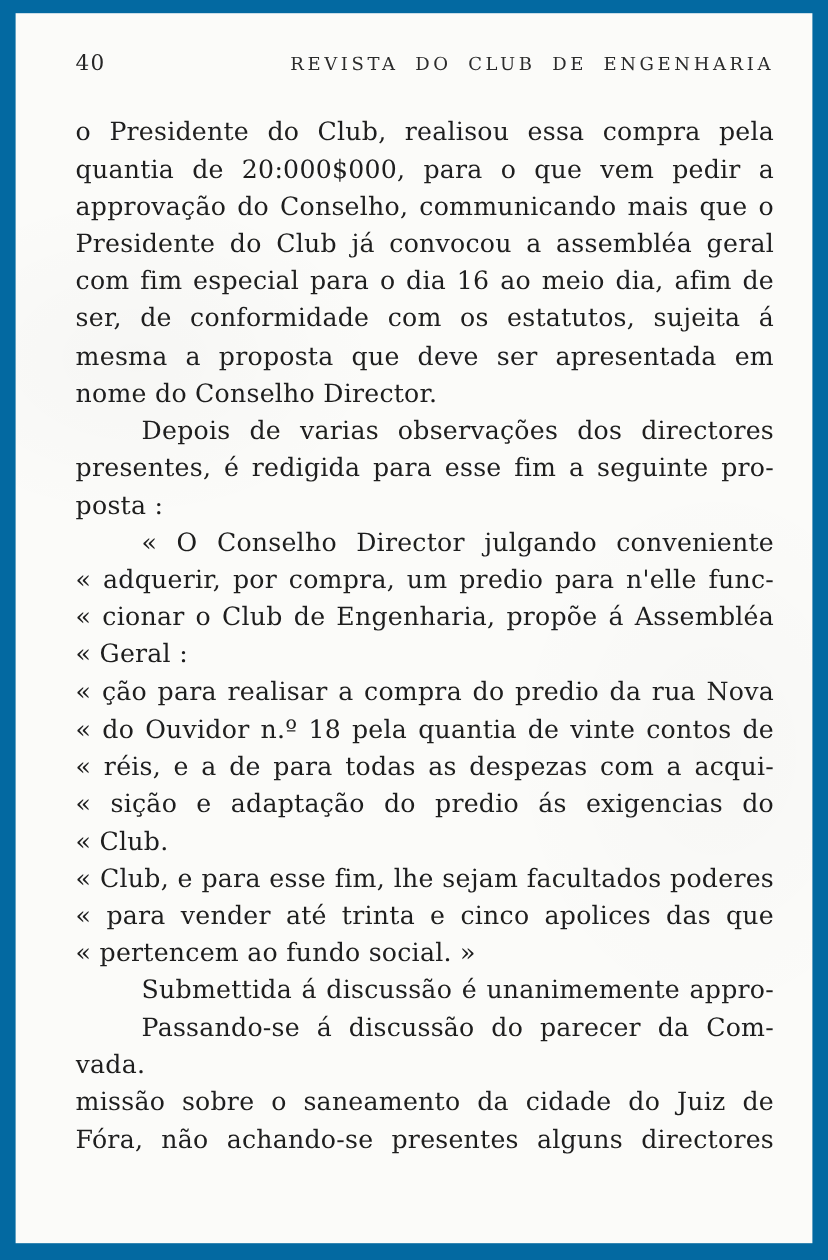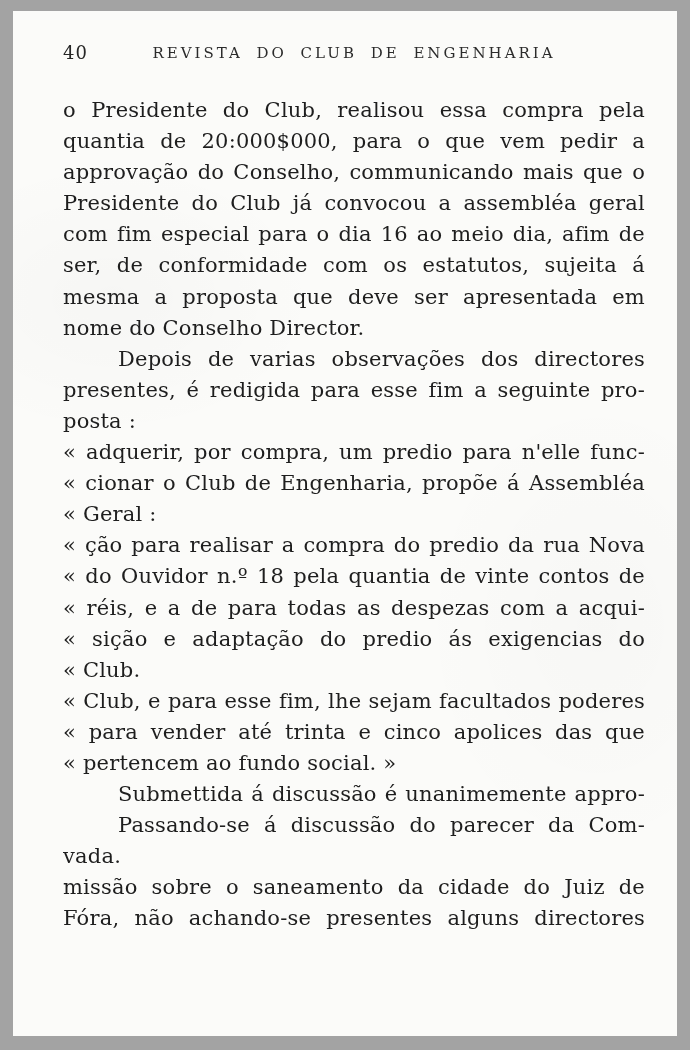--- a/index.html
+++ b/index.html
@@ -11,21 +11,21 @@
     height: 1050px;
     background: #0b0b0b;
     overflow: hidden;
     position: relative;
     font-family: "DejaVu Serif", "Liberation Serif", serif;
   }
   .scan-frame {
     position: absolute;
     left: 0; top: 0;
     width: 690px; height: 1050px;
-    background: #a3a3a3;
+    background: #0369a1;
   }
   .page {
     position: absolute;
     left: 13px;
     top: 11px;
     width: 664px;
     height: 1025px;
     background:
       radial-gradient(ellipse 300px 200px at 15% 28%, rgba(0,0,0,0.02), rgba(0,0,0,0) 70%),
       radial-gradient(ellipse 260px 340px at 88% 60%, rgba(0,0,0,0.015), rgba(0,0,0,0) 70%),
@@ -41,21 +41,21 @@
   }
   .page-number {
     position: absolute;
     left: 0;
     top: 0;
     font-size: 18px;
     letter-spacing: 1px;
     color: #262626;
   }
   .journal-title {
-    text-align: center;
+    text-align: right;
     font-size: 15px;
     letter-spacing: 3px;
     word-spacing: 6px;
     color: #2b2b2b;
     padding-top: 2px;
   }
   .text-block {
     margin-top: 29px;
   }
   .line {
@@ -89,20 +89,21 @@
         <div class="line">quantia de 20:000$000, para o que vem pedir a</div>
         <div class="line">approvação do Conselho, communicando mais que o</div>
         <div class="line">Presidente do Club já convocou a assembléa geral</div>
         <div class="line">com fim especial para o dia 16 ao meio dia, afim de</div>
         <div class="line">ser, de conformidade com os estatutos, sujeita á</div>
         <div class="line">mesma a proposta que deve ser apresentada em</div>
         <div class="line no-just">nome do Conselho Director.</div>
         <div class="line indent">Depois de varias observações dos directores</div>
         <div class="line">presentes, é redigida para esse fim a seguinte pro-</div>
         <div class="line no-just">posta :</div>
+        <div class="line indent">« O Conselho Director julgando conveniente</div>
         <div class="line">« adquerir, por compra, um predio para n'elle func-</div>
         <div class="line">« cionar o Club de Engenharia, propõe á Assembléa</div>
         <div class="line no-just">« Geral :</div>
         <div class="line">« ção para realisar a compra do predio da rua Nova</div>
         <div class="line">« do Ouvidor n.º 18 pela quantia de vinte contos de</div>
         <div class="line">« réis, e a de para todas as despezas com a acqui-</div>
         <div class="line">« sição e adaptação do predio ás exigencias do</div>
         <div class="line no-just">« Club.</div>
         <div class="line">« Club, e para esse fim, lhe sejam facultados poderes</div>
         <div class="line">« para vender até trinta e cinco apolices das que</div>

